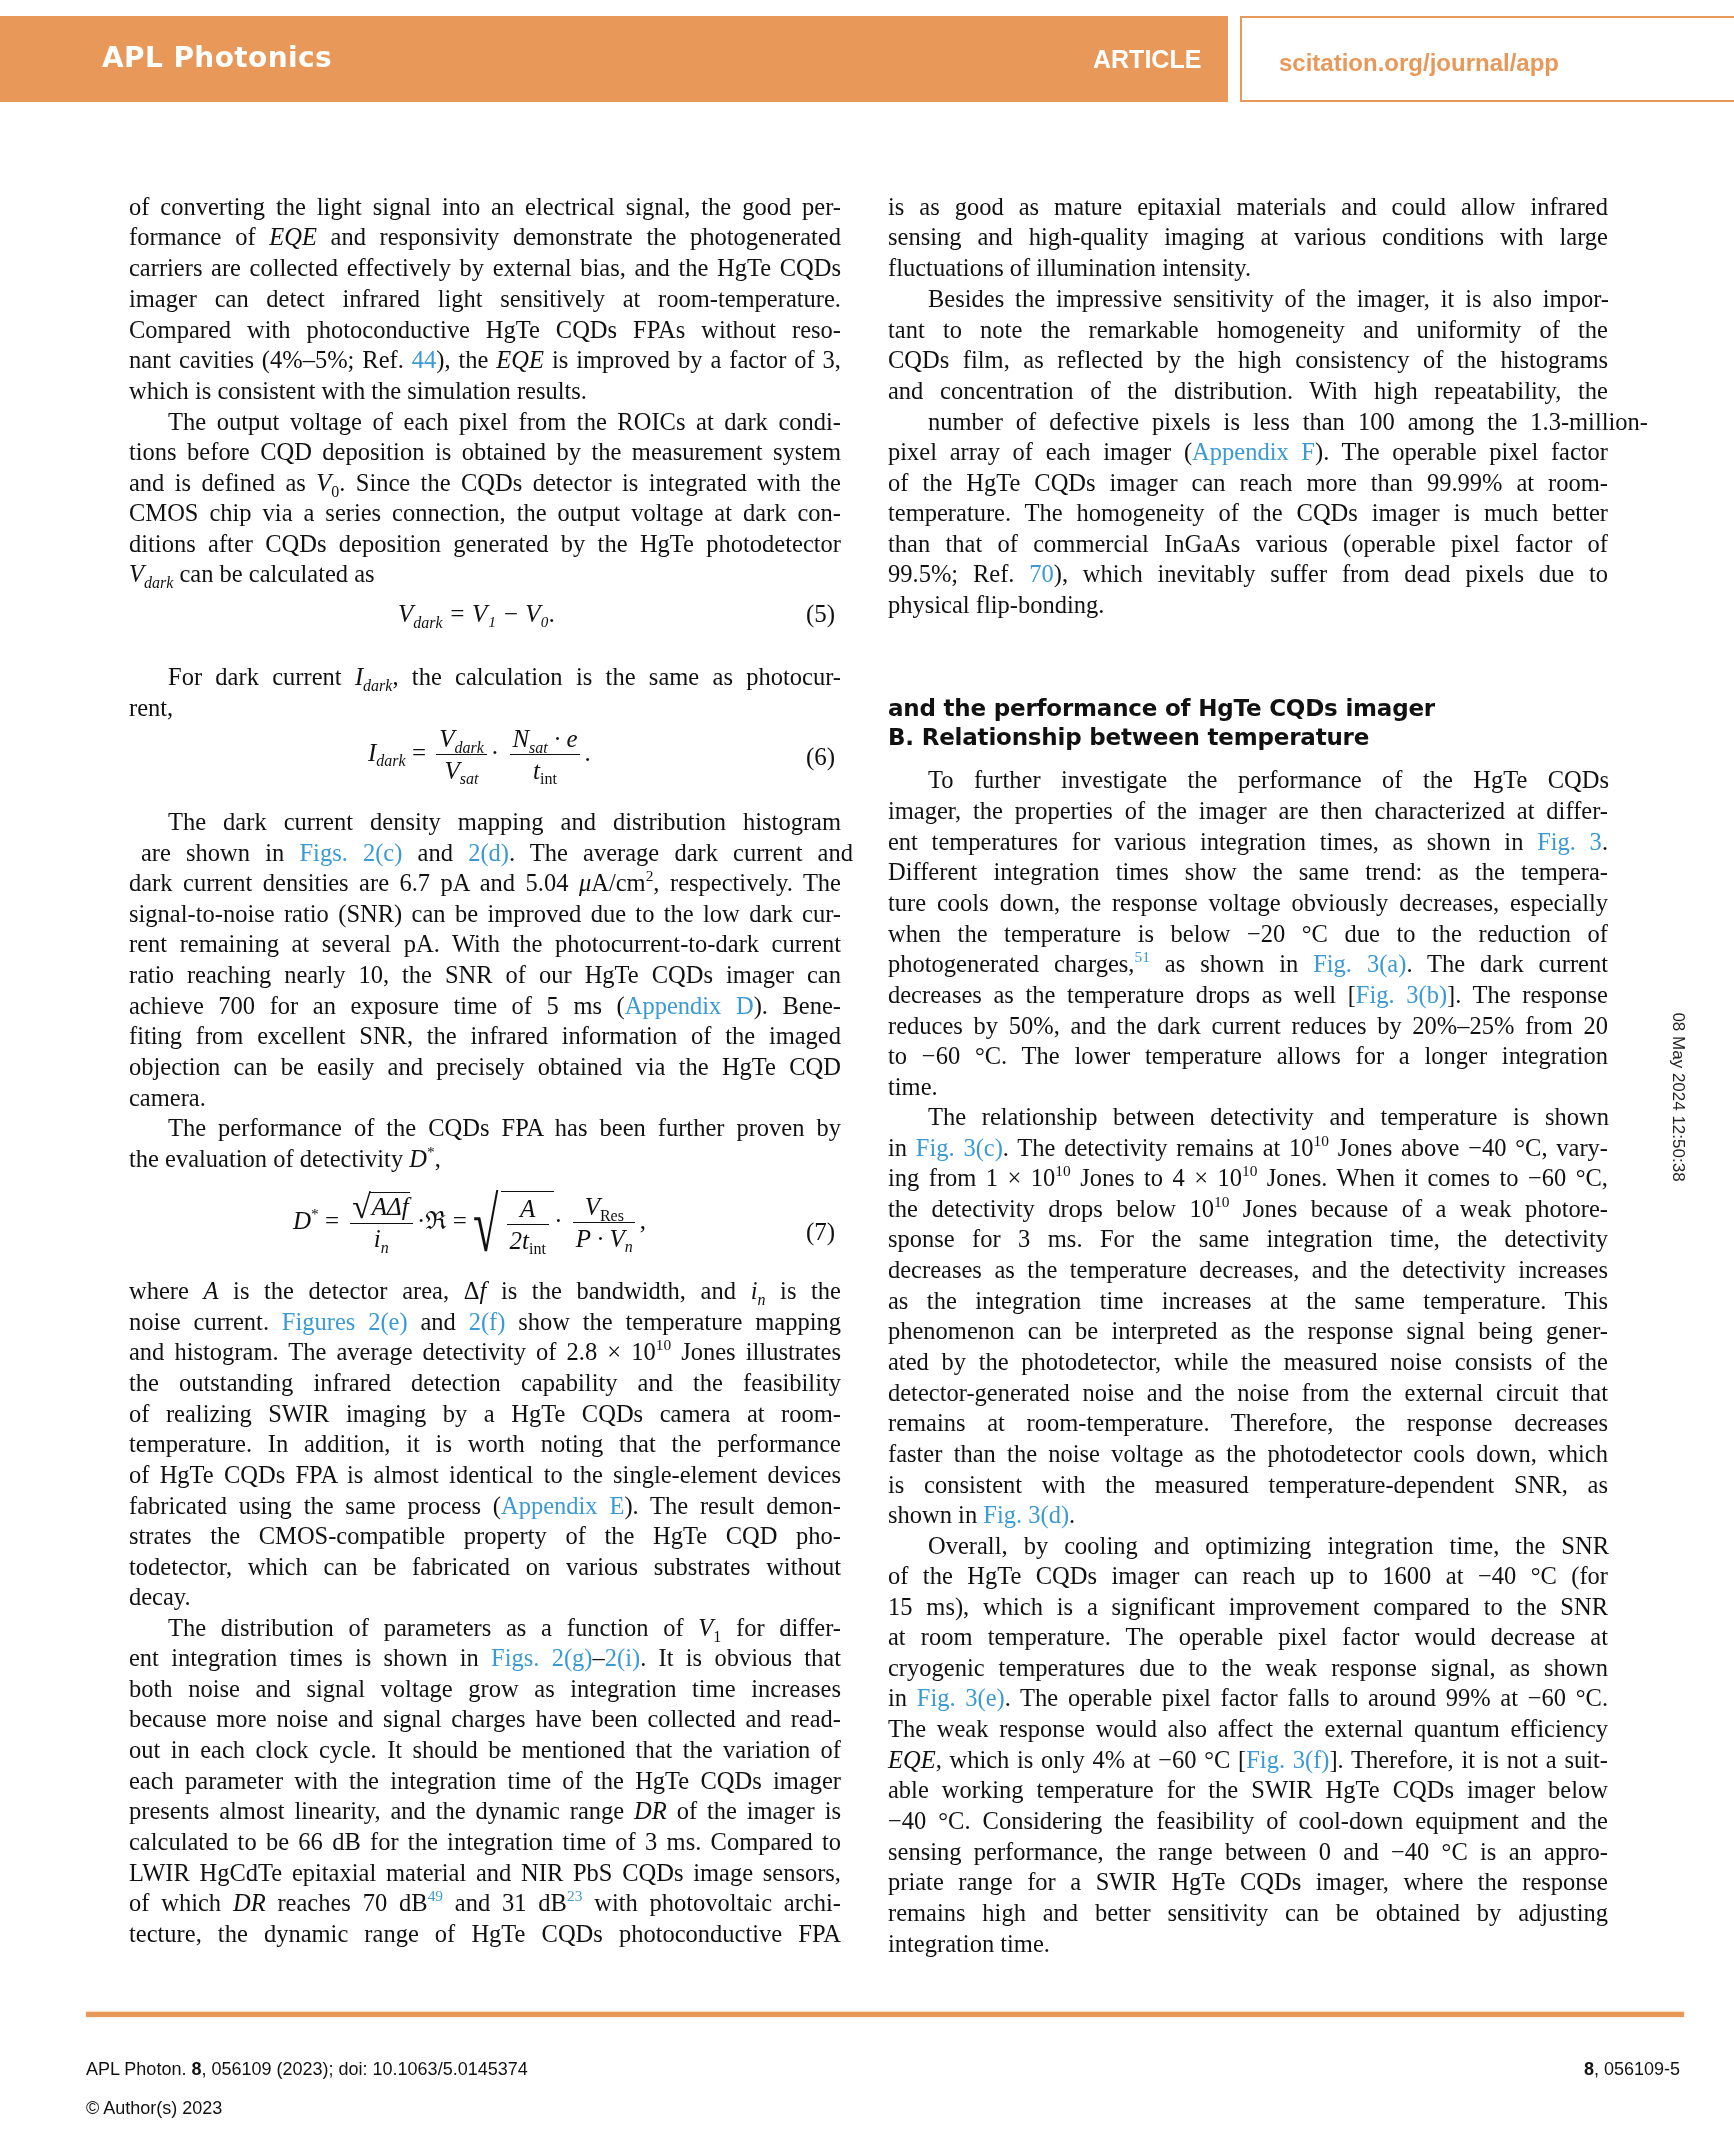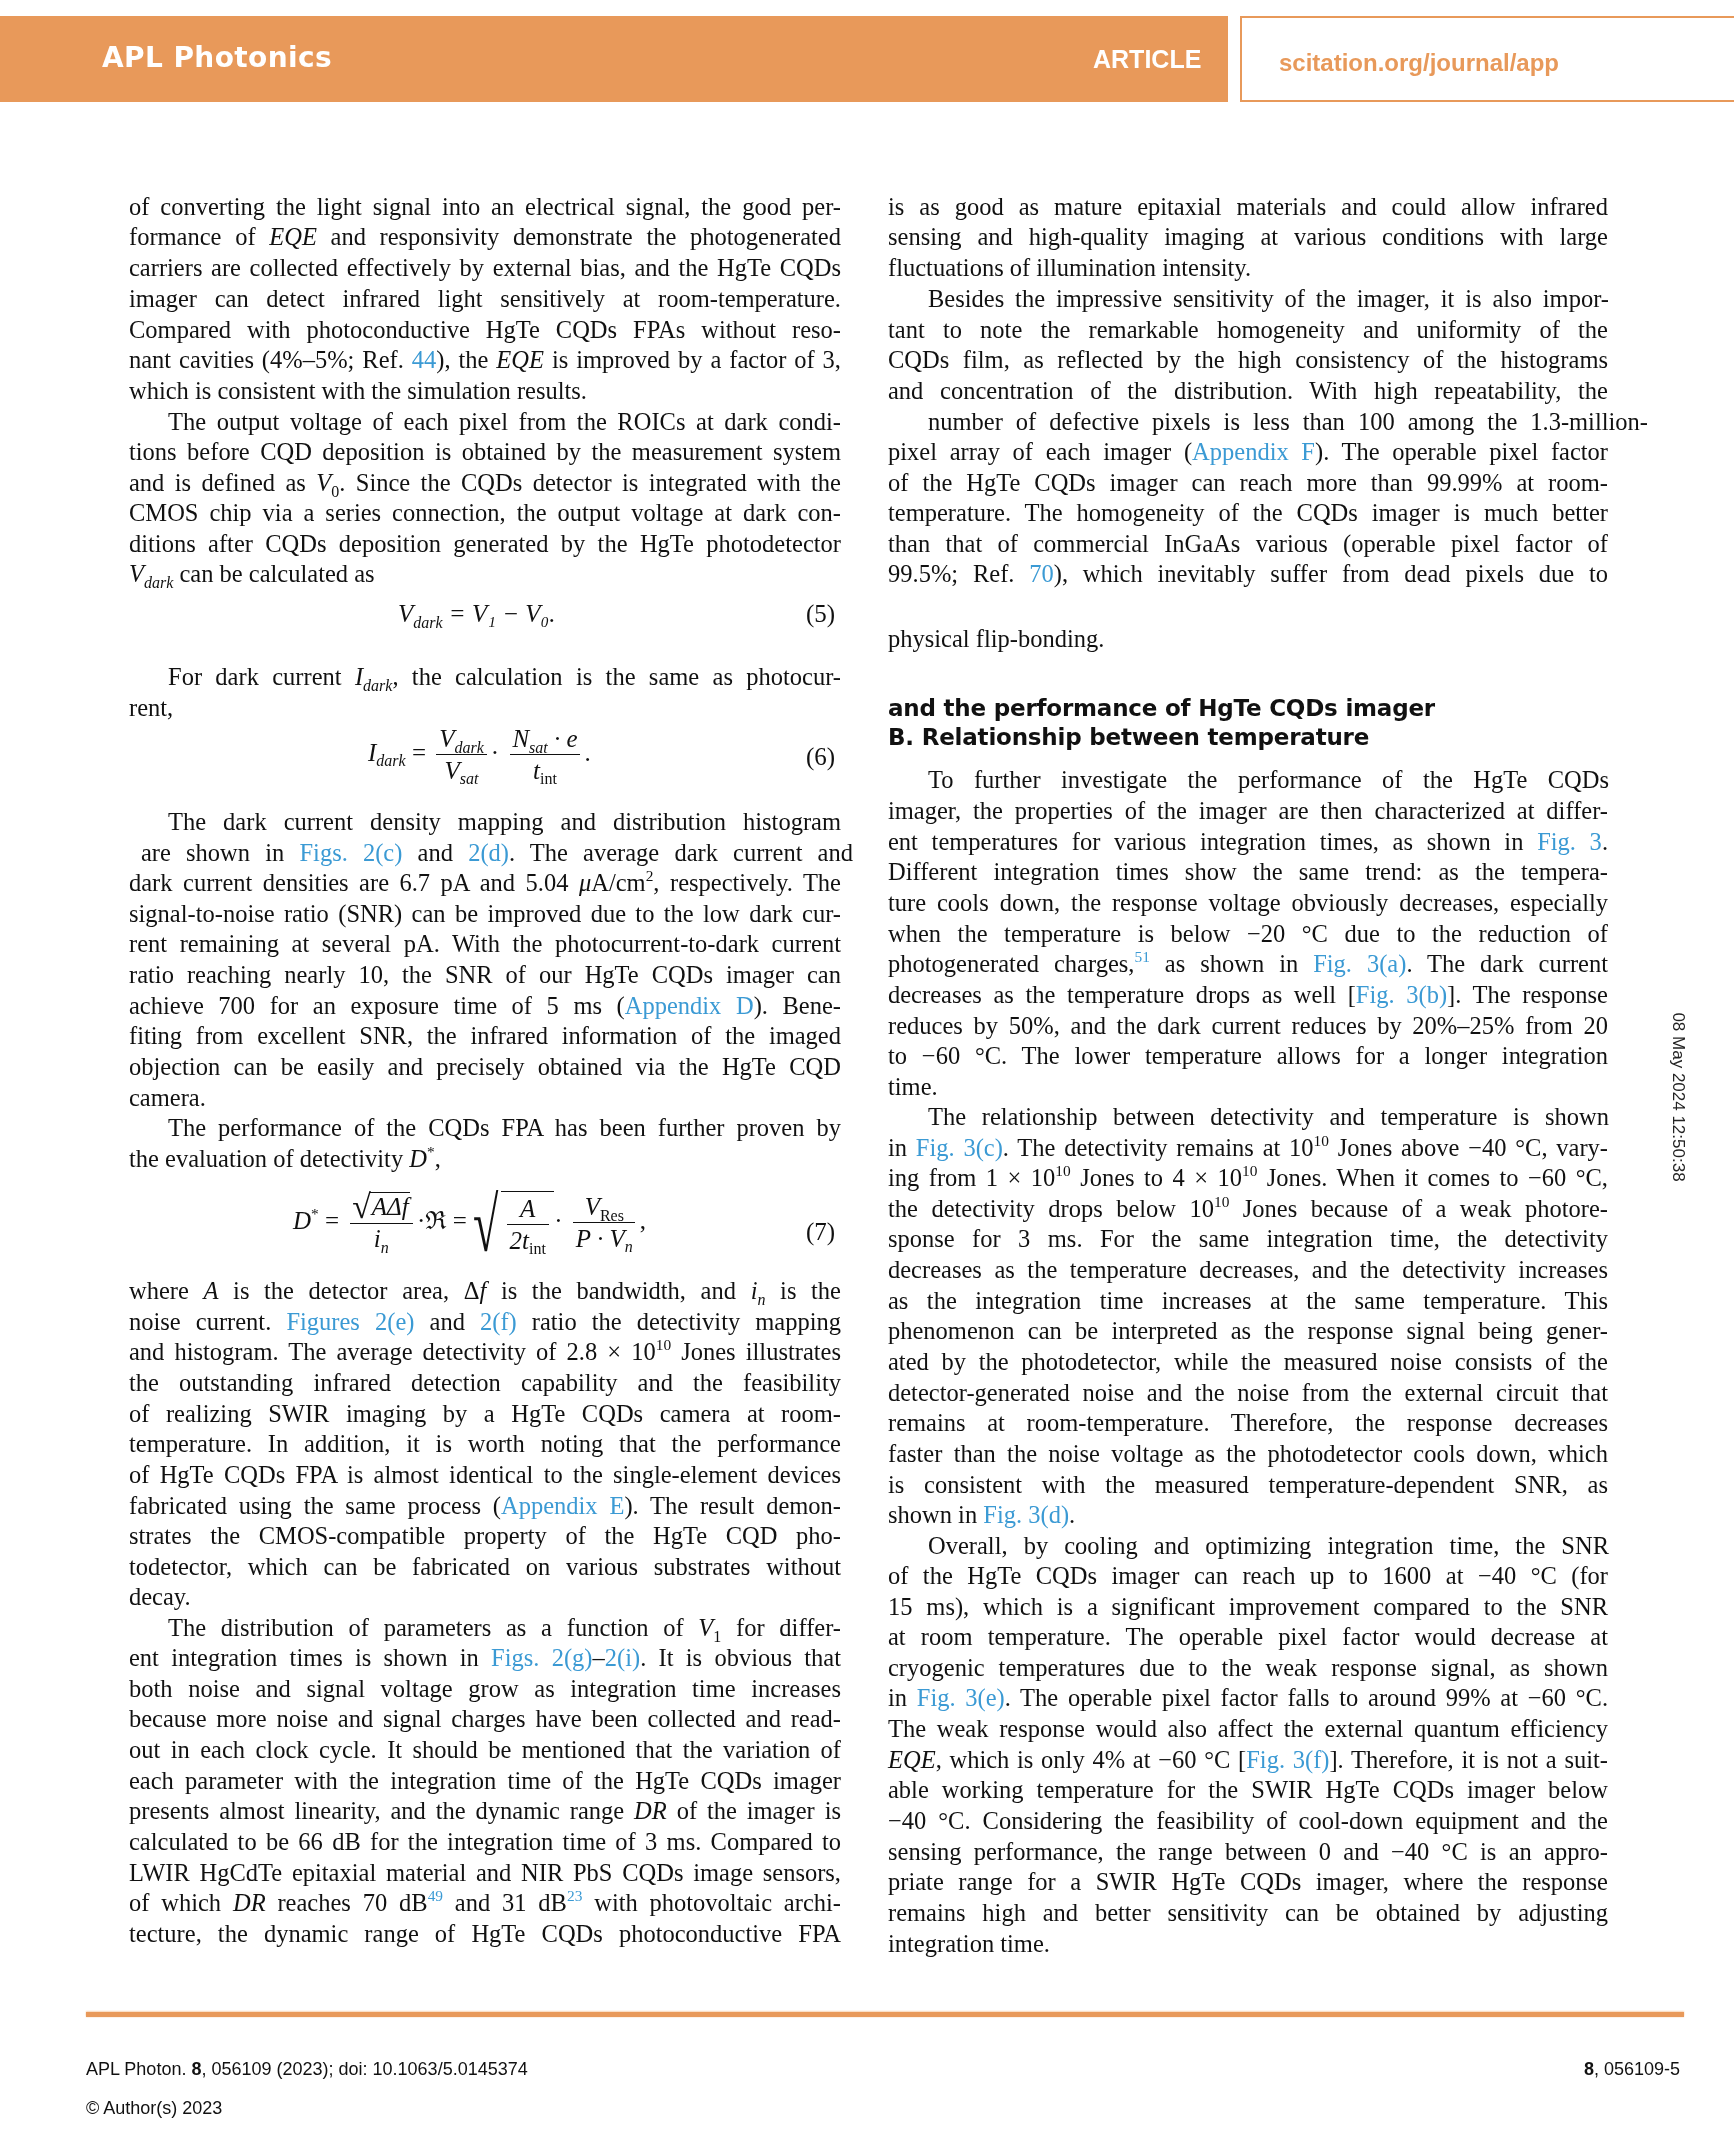--- a/index.html
+++ b/index.html
@@ -64,21 +64,21 @@
     <div class="line" style="left: 129px; width: 712px; top: 898px;"><span>signal-to-noise ratio (SNR) can be improved due to the low dark cur-</span></div>
     <div class="line" style="left: 129px; width: 712px; top: 928px;"><span>rent remaining at several pA. With the photocurrent-to-dark current</span></div>
     <div class="line" style="left: 129px; width: 712px; top: 959px;"><span>ratio reaching nearly 10, the SNR of our HgTe CQDs imager can</span></div>
     <div class="line" style="left: 129px; width: 712px; top: 990px;"><span>achieve 700 for an exposure time of 5 ms (</span><span class="lnk">Appendix D</span><span>). Bene-</span></div>
     <div class="line" style="left: 129px; width: 712px; top: 1020px;"><span>fiting from excellent SNR, the infrared information of the imaged</span></div>
     <div class="line" style="left: 129px; width: 712px; top: 1051px;"><span>objection can be easily and precisely obtained via the HgTe CQD</span></div>
     <div class="line last" style="left: 129px; width: 712px; top: 1082px;"><span>camera.</span></div>
     <div class="line" style="left: 168px; width: 673px; top: 1112px;"><span>The performance of the CQDs FPA has been further proven by</span></div>
     <div class="line last" style="left: 129px; width: 712px; top: 1143px;"><span>the evaluation of detectivity </span><i>D</i><sup>*</sup><span>,</span></div>
     <div class="line" style="left: 129px; width: 712px; top: 1275px;"><span>where </span><i>A</i><span> is the detector area, Δ</span><i>f</i><span> is the bandwidth, and </span><i>i</i><sub>n</sub><span> is the</span></div>
-    <div class="line" style="left: 129px; width: 712px; top: 1306px;"><span>noise current. </span><span class="lnk">Figures 2(e)</span><span> and </span><span class="lnk">2(f)</span><span> ratio the detectivity mapping</span></div>
+    <div class="line" style="left: 129px; width: 712px; top: 1306px;"><span>noise current. </span><span class="lnk">Figures 2(e)</span><span> and </span><span class="lnk">2(f)</span><span> show the temperature mapping</span></div>
     <div class="line" style="left: 129px; width: 712px; top: 1336px;"><span>and histogram. The average detectivity of 2.8 × 10</span><sup>10</sup><span> Jones illustrates</span></div>
     <div class="line" style="left: 129px; width: 712px; top: 1367px;"><span>the outstanding infrared detection capability and the feasibility</span></div>
     <div class="line" style="left: 129px; width: 712px; top: 1398px;"><span>of realizing SWIR imaging by a HgTe CQDs camera at room-</span></div>
     <div class="line" style="left: 129px; width: 712px; top: 1428px;"><span>temperature. In addition, it is worth noting that the performance</span></div>
     <div class="line" style="left: 129px; width: 712px; top: 1459px;"><span>of HgTe CQDs FPA is almost identical to the single-element devices</span></div>
     <div class="line" style="left: 129px; width: 712px; top: 1490px;"><span>fabricated using the same process (</span><span class="lnk">Appendix E</span><span>). The result demon-</span></div>
     <div class="line" style="left: 129px; width: 712px; top: 1520px;"><span>strates the CMOS-compatible property of the HgTe CQD pho-</span></div>
     <div class="line" style="left: 129px; width: 712px; top: 1551px;"><span>todetector, which can be fabricated on various substrates without</span></div>
     <div class="line last" style="left: 129px; width: 712px; top: 1581px;"><span>decay.</span></div>
     <div class="line" style="left: 168px; width: 673px; top: 1612px;"><span>The distribution of parameters as a function of </span><i>V</i><sub style="font-style: normal;">1</sub><span> for differ-</span></div>
@@ -142,21 +142,21 @@
     <div class="line" style="left: 928px; width: 681px; top: 283px;"><span>Besides the impressive sensitivity of the imager, it is also impor-</span></div>
     <div class="line" style="left: 888px; width: 720px; top: 314px;"><span>tant to note the remarkable homogeneity and uniformity of the</span></div>
     <div class="line" style="left: 888px; width: 720px; top: 344px;"><span>CQDs film, as reflected by the high consistency of the histograms</span></div>
     <div class="line" style="left: 888px; width: 720px; top: 375px;"><span>and concentration of the distribution. With high repeatability, the</span></div>
     <div class="line" style="left: 928px; width: 720px; top: 406px;"><span>number of defective pixels is less than 100 among the 1.3-million-</span></div>
     <div class="line" style="left: 888px; width: 720px; top: 436px;"><span>pixel array of each imager (</span><span class="lnk">Appendix F</span><span>). The operable pixel factor</span></div>
     <div class="line" style="left: 888px; width: 720px; top: 467px;"><span>of the HgTe CQDs imager can reach more than 99.99% at room-</span></div>
     <div class="line" style="left: 888px; width: 720px; top: 497px;"><span>temperature. The homogeneity of the CQDs imager is much better</span></div>
     <div class="line" style="left: 888px; width: 720px; top: 528px;"><span>than that of commercial InGaAs various (operable pixel factor of</span></div>
     <div class="line" style="left: 888px; width: 720px; top: 558px;"><span>99.5%; Ref. </span><span class="lnk">70</span><span>), which inevitably suffer from dead pixels due to</span></div>
-    <div class="line last" style="left: 888px; width: 720px; top: 589px; margin-top: 34px;"><span>physical flip-bonding.</span></div>
+    <div class="line last" style="left: 888px; width: 720px; top: 589px;"><span>physical flip-bonding.</span></div>
     <div class="line" style="left: 928px; width: 681px; top: 764px;"><span>To further investigate the performance of the HgTe CQDs</span></div>
     <div class="line" style="left: 888px; width: 720px; top: 795px;"><span>imager, the properties of the imager are then characterized at differ-</span></div>
     <div class="line" style="left: 888px; width: 720px; top: 826px;"><span>ent temperatures for various integration times, as shown in </span><span class="lnk">Fig. 3</span><span>.</span></div>
     <div class="line" style="left: 888px; width: 720px; top: 856px;"><span>Different integration times show the same trend: as the tempera-</span></div>
     <div class="line" style="left: 888px; width: 720px; top: 887px;"><span>ture cools down, the response voltage obviously decreases, especially</span></div>
     <div class="line" style="left: 888px; width: 720px; top: 918px;"><span>when the temperature is below −20 °C due to the reduction of</span></div>
     <div class="line" style="left: 888px; width: 720px; top: 948px;"><span>photogenerated charges,</span><sup class="lnk">51</sup><span> as shown in </span><span class="lnk">Fig. 3(a)</span><span>. The dark current</span></div>
     <div class="line" style="left: 888px; width: 720px; top: 979px;"><span>decreases as the temperature drops as well [</span><span class="lnk">Fig. 3(b)</span><span>]. The response</span></div>
     <div class="line" style="left: 888px; width: 720px; top: 1010px;"><span>reduces by 50%, and the dark current reduces by 20%–25% from 20</span></div>
     <div class="line" style="left: 888px; width: 720px; top: 1040px;"><span>to −60 °C. The lower temperature allows for a longer integration</span></div>

